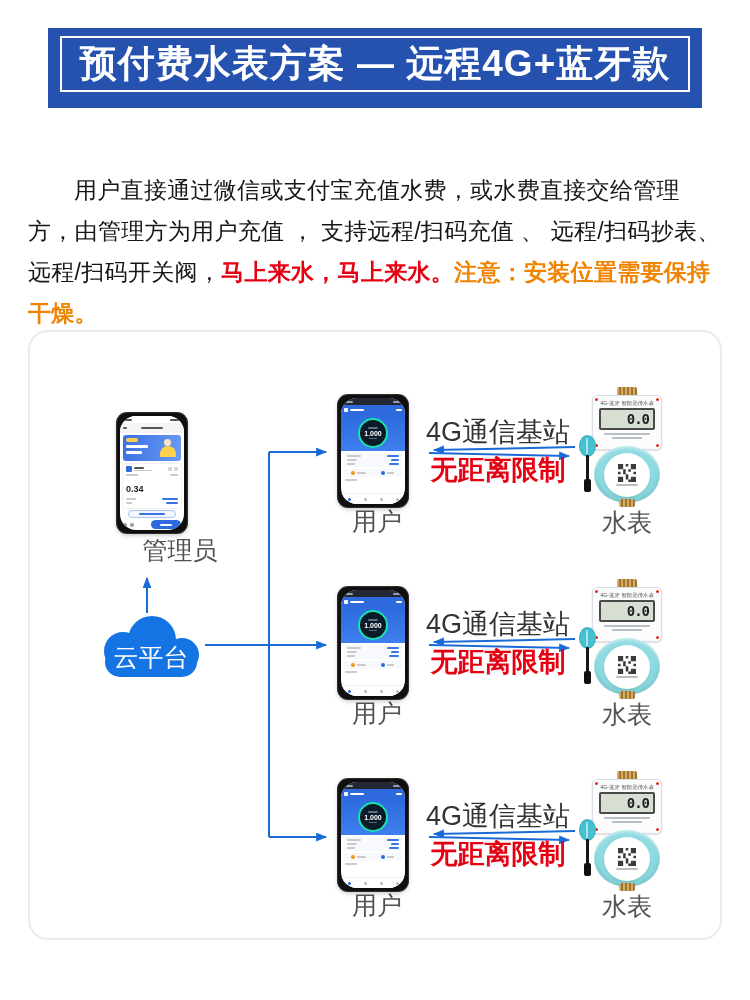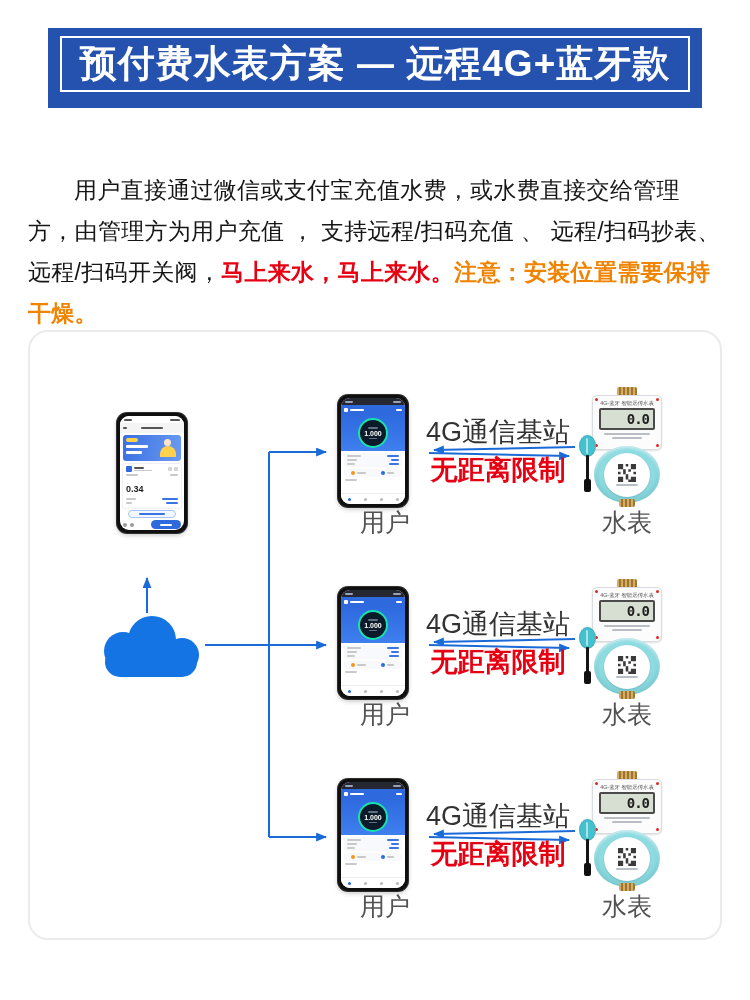--- a/index.html
+++ b/index.html
@@ -16,34 +16,34 @@
   
   .intro{position:absolute;left:28px;top:170px;width:696px;margin:0;font-size:23px;line-height:41px;color:#161616;text-indent:2em;letter-spacing:.3px;}
   .t-red{color:var(--highlight-red,#e60012);font-weight:bold;}
   .t-orange{color:var(--note-orange,#f08300);font-weight:bold;}
 
   
   .diagram{position:absolute;left:28px;top:330px;width:694px;height:610px;border:2px solid #ebebeb;border-radius:20px;background:#fff;}
   .connectors{position:absolute;left:0;top:0;width:694px;height:610px;pointer-events:none;}
   .d-label{position:absolute;font-size:25px;color:#525252;text-align:center;line-height:28px;}
   .admin-label{left:80px;top:204px;width:140px;}
-  .user-label{left:300px;top:176px;width:110px;}
+  .user-label{left:292px;top:176px;width:110px;font-family:Liberation Serif, serif;}
   .meter-label{left:542px;top:176px;width:110px;}
   .link-label{position:absolute;left:382px;top:85px;width:172px;text-align:center;font-size:27px;line-height:30px;color:#333;}
   .link-note{position:absolute;left:382px;top:123px;width:172px;text-align:center;font-size:27px;line-height:30px;font-weight:bold;color:var(--highlight-red,#e60012);}
   .d-row{position:absolute;inset:0;transform:translateY(var(--dy,0px));}
 
   
   .cloud{position:absolute;left:67px;top:283px;width:108px;height:64px;}
   .cloud-svg{position:absolute;inset:0;width:100%;height:100%;}
   .cloud-text{position:absolute;left:0;right:0;top:26px;text-align:center;color:#fff;font-size:25px;}
 
   
   .phone{position:absolute;background:#0f0f0f;border-radius:10px;box-shadow:0 0 0 1px #2e2e2e,0 2px 5px rgba(0,0,0,.25);padding:3px;}
-  .screen{width:100%;height:100%;border-radius:9px;overflow:hidden;display:flex;flex-direction:column;background:#fff;}
+  .screen{width:100%;height:100%;border-radius:16px;overflow:hidden;display:flex;flex-direction:column;background:#fff;}
   .bar{background:#c9c9c9;border-radius:1px;height:2px;}
   .bar.d{background:#555;}
   .bar.bl{background:#3a74e2;}
   .bar.w{background:#fff;}
   .dot{border-radius:50%;}
   .spacer{flex:1;}
 
   
   .phone-user{left:308px;top:63px;width:70px;height:112px;}
   .p-status{height:7px;background:#252733;display:flex;align-items:center;justify-content:space-between;padding:0 4px;flex:none;}
@@ -185,30 +185,32 @@
           </div>
         <div class="a-bottom">
           <i class="dot" style="width:4px;height:4px;background:#9b9b9b"></i>
           <i class="dot" style="width:4px;height:4px;background:#9b9b9b"></i>
           <span class="a-cta">
               <i class="bar w" style="width:12px"></i>
             </span>
         </div>
       </div>
     </div>
+    <div class="d-label admin-label">管理员</div>
 
     <div class="cloud">
       <svg class="cloud-svg" viewBox="0 0 108 64" xmlns="http://www.w3.org/2000/svg">
         <g style="fill:var(--cloud-blue,#1474e4)">
           <circle cx="26" cy="36" r="19"></circle>
           <circle cx="55" cy="25" r="24"></circle>
           <circle cx="85" cy="40" r="17"></circle>
           <rect x="8" y="32" width="92" height="30" rx="15"></rect>
         </g>
       </svg>
+      <span class="cloud-text">云平台</span>
     </div>
 
     <div class="d-row" style="--dy:0px">
       <div class="phone phone-user">
         <div class="screen">
           <div class="p-status">
               <i></i>
               <i></i>
             </div>
           <div class="p-appbar">

